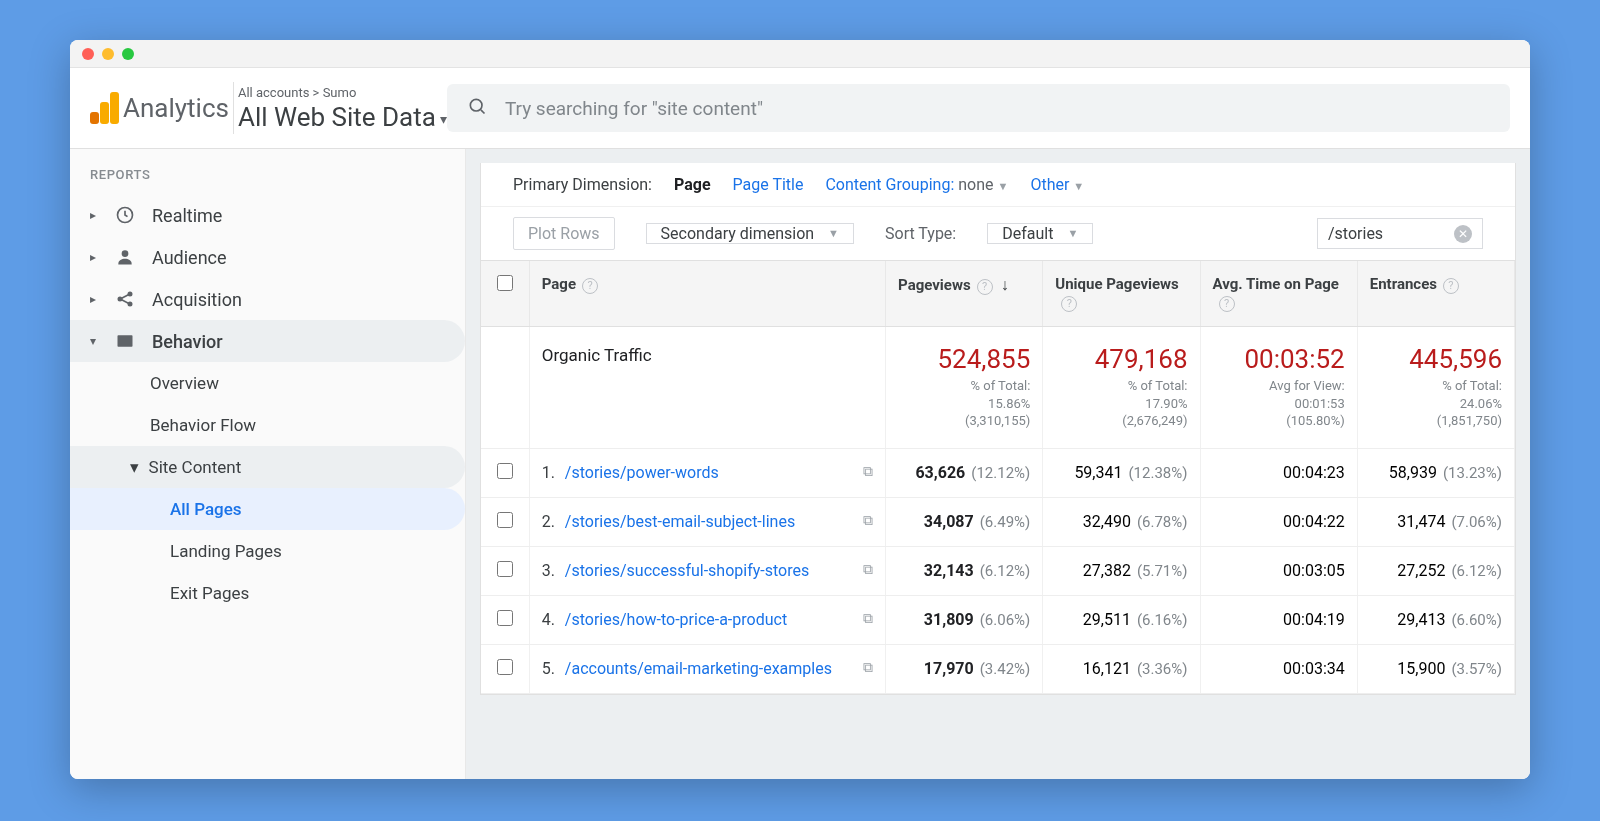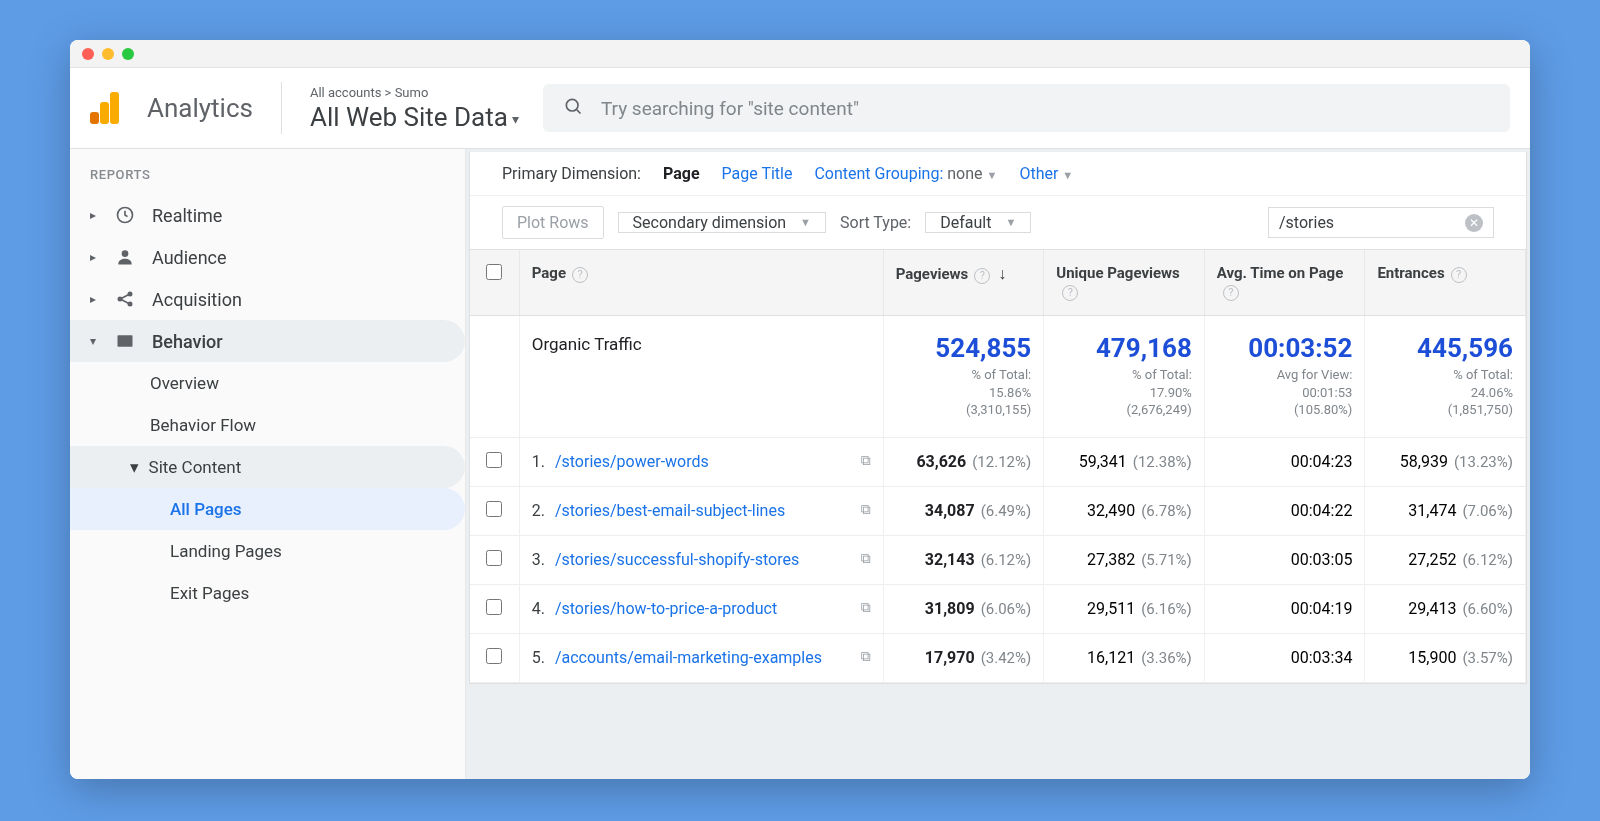--- a/index.html
+++ b/index.html
@@ -4,21 +4,21 @@
 <style>
   *{box-sizing:border-box;margin:0;padding:0;font-family:Roboto,"Helvetica Neue",Arial,sans-serif}
   body{background:#5e9ce6;display:flex;align-items:flex-start;justify-content:center;padding:40px 40px 0;width:1600px;height:821px;overflow:hidden}
   .window{width:1460px;background:#fff;border-radius:8px;box-shadow:0 10px 40px rgba(0,0,0,.25);overflow:hidden}
   .titlebar{height:28px;background:#f3f3f3;border-bottom:1px solid #e3e3e3;display:flex;align-items:center;padding:0 12px;gap:8px}
   .dot{width:12px;height:12px;border-radius:50%}
   .dot.red{background:#ff5f57}
   .dot.yel{background:#febc2e}
   .dot.grn{background:#28c840}
 
-  .header{display:flex;align-items:center;padding:14px 20px;border-bottom:1px solid #e0e0e0;gap:24px}
+  .header{display:flex;align-items:center;padding:14px 20px;border-bottom:1px solid #e0e0e0;}
   .ga-logo{display:flex;align-items:flex-end;gap:1px;margin-right:4px}
   .ga-logo span{display:block;border-radius:3px}
   .ga-logo .b1{width:9px;height:12px;background:#e37400}
   .ga-logo .b2{width:9px;height:22px;background:#f9ab00}
   .ga-logo .b3{width:9px;height:32px;background:#f9ab00}
   .ga-title{font-size:26px;color:#5f6368;font-weight:400}
   .divider-v{width:1px;height:52px;background:#e0e0e0;margin:0 4px}
   .crumbs{font-size:13px;color:#5f6368}
   .view-sel{font-size:26px;color:#3c4043;margin-top:2px}
   .caret{font-size:14px;color:#5f6368;margin-left:4px;vertical-align:middle}
@@ -33,52 +33,52 @@
   .nav-item{display:flex;align-items:center;gap:16px;padding:10px 18px;font-size:18px;color:#3c4043;cursor:pointer}
   .nav-item .chev{font-size:12px;color:#5f6368;width:10px;text-align:center}
   .nav-item .icon{width:22px;height:22px;display:flex;align-items:center;justify-content:center;color:#5f6368}
   .nav-item.active{background:#eceff1;border-radius:0 28px 28px 0;font-weight:500}
   .sub{padding-left:80px;font-size:17px;color:#3c4043;height:42px;display:flex;align-items:center;cursor:pointer}
   .sub.parent{padding-left:60px;gap:10px}
   .sub.parent.active{background:#eceff1;border-radius:0 28px 28px 0}
   .sub.selected{color:#1a73e8;background:#e8f0fe;border-radius:0 28px 28px 0;font-weight:500}
 
   .main{flex:1;background:#eceff1;min-width:0;overflow:hidden}
-  .panel{background:#fff;margin:3px;border:1px solid #e0e0e0;border-top:none}
+  .panel{background:#fff;margin:14px;border:1px solid #e0e0e0;border-top:none}
 
   .dimrow{display:flex;align-items:center;gap:22px;padding:12px 32px;font-size:16px;border-bottom:1px solid #f0f0f0}
   .dimrow .lbl{color:#3c4043}
   .dimrow .sel{font-weight:700;color:#202124}
   .dimrow .lnk{color:#1a73e8}
   .dimrow .gry{color:#5f6368}
   .car{font-size:11px;color:#9aa0a6;margin-left:4px}
 
-  .toolrow{display:flex;align-items:center;gap:14px;padding:10px 32px;border-bottom:1px solid #e0e0e0}
+  .toolrow{display:flex;align-items:center;gap:31px;padding:10px 32px;border-bottom:1px solid #e0e0e0}
   .btn{border:1px solid #dadce0;background:#fff;padding:6px 14px;font-size:16px;color:#9aa0a6;border-radius:2px;cursor:default}
   .dd{border:1px solid #dadce0;background:#fff;padding:0 14px;font-size:16px;color:#3c4043;cursor:pointer;display:flex;align-items:center;gap:10px}
   .sortlbl{font-size:16px;color:#5f6368}
   .spacer{flex:1}
-  .filter{border:1px solid #dadce0;background:#fff;padding:5px 10px;font-size:16px;color:#3c4043;width:226px;display:flex;align-items:center;justify-content:space-between}
+  .filter{border:1px solid #dadce0;background:#fff;padding:5px 10px;font-size:16px;color:#3c4043;width:166px;display:flex;align-items:center;justify-content:space-between}
   .filter .clr{width:18px;height:18px;border-radius:50%;background:#bdc1c6;color:#fff;display:flex;align-items:center;justify-content:center;font-size:12px}
 
   table{width:100%;border-collapse:collapse;font-size:16px}
   th{background:#f5f5f5;text-align:left;padding:14px 12px;color:#3c4043;font-weight:700;border-bottom:1px solid #e0e0e0;border-right:1px solid #e8e8e8;vertical-align:top;font-size:15px}
   th .q{display:inline-flex;width:16px;height:16px;border-radius:50%;border:1px solid #bdc1c6;color:#bdc1c6;font-size:11px;align-items:center;justify-content:center;margin-left:6px;font-weight:400}
   td{padding:14px 12px;border-bottom:1px solid #eee;border-right:1px solid #f0f0f0;vertical-align:middle}
   .ck{width:46px;text-align:center}
   .ck input{width:16px;height:16px}
   .num{width:30px;text-align:right;color:#3c4043;padding-right:2px}
   .pagecell{color:#1a73e8}
   .pagecell .ext{float:right;color:#9aa0a6;font-size:14px;margin-left:8px}
   .metric{text-align:right;white-space:nowrap}
   .metric b{font-weight:700;color:#202124}
   .pct{color:#80868b;font-size:15px;margin-left:6px}
   .sum td{vertical-align:top;padding:18px 12px}
   .sum .tit{font-weight:400;font-size:17px;color:#202124}
-  .sum .big{font-size:26px;font-weight:700;color:#1d4ed8;text-align:right;line-height:1.1}
+  .sum .big{font-size:26px;font-weight:400;color:#b91c1c;text-align:right;line-height:1.1}
   .sum .small{font-size:13px;color:#80868b;text-align:right;line-height:1.35;margin-top:4px}
   .colw-ck{width:46px}
   .colw-page{width:340px}
   .colw-m{width:150px}
   .sort-arr{font-size:16px;color:#3c4043;margin-left:8px}
 
   svg.icon-sm{width:20px;height:20px}
 </style>
 </head>
 <body>

